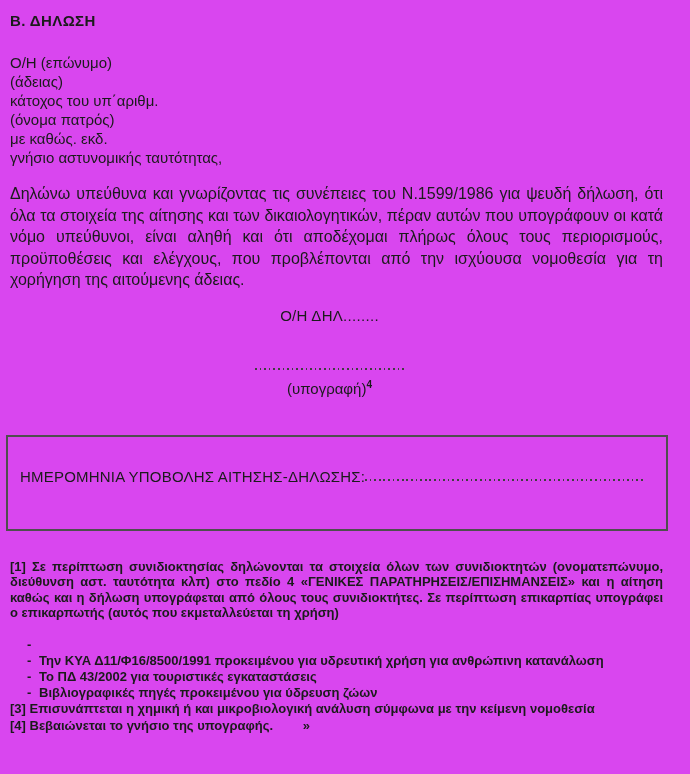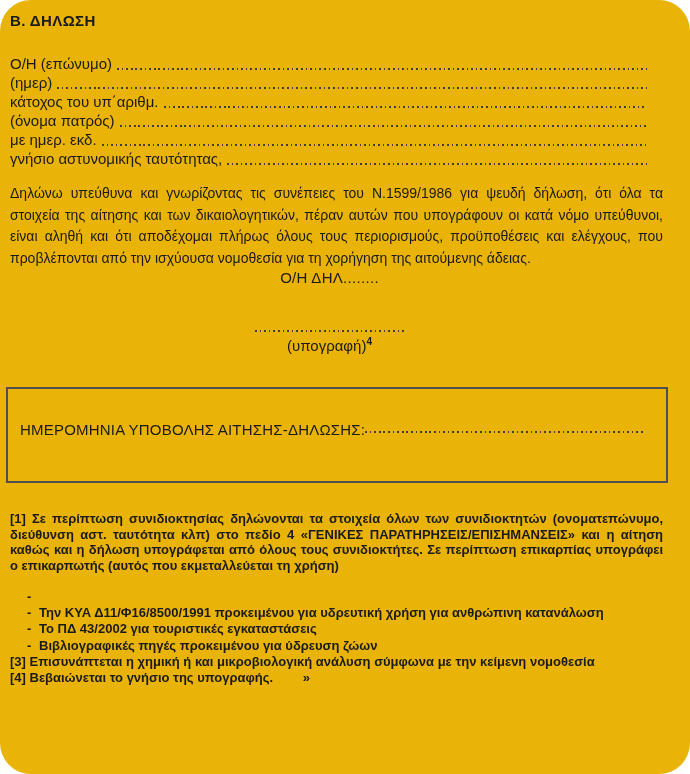--- a/index.html
+++ b/index.html
@@ -6,78 +6,78 @@
     margin: 0;
     padding: 0;
     background: #ffffff;
   }
   .page {
     position: relative;
     width: 690px;
     height: 774px;
     box-sizing: border-box;
     padding: 8px 27px 0 10px;
-    background: #eab308;
+    background: #d946ef;
     color: #1b1b1b;
     font-family: "Liberation Sans", sans-serif;
     overflow: hidden;
-    border-radius: 31px;
   }
   .title {
     font-size: 15px;
     font-weight: bold;
     line-height: 18px;
     letter-spacing: 0.4px;
     margin: 4px 0 0 0;
   }
   .fields {
     margin-top: 24px;
     padding-right: 16px;
   }
   .frow {
     display: flex;
-    align-items: center;
+    align-items: flex-start;
     height: 19px;
     font-size: 15px;
+    flex-direction: column;
   }
   .flabel {
     white-space: nowrap;
     padding-right: 5px;
   }
   .leader {
     flex: 1;
     height: 2px;
     align-self: flex-end;
     margin-bottom: 3px;
     background-image: repeating-linear-gradient(90deg, #3f3f3f 0 1.7px, transparent 1.7px 4.6px);
   }
   .decl {
-    margin: 15px 0 0 0;
-    font-size: 14px;
+    margin: 15px 0 16px 0;
+    font-size: 16px;
     line-height: 21.5px;
     text-align: justify;
   }
   .sigwrap {
     padding-right: 14px;
     text-align: center;
     font-size: 15px;
   }
   .declarant {
     line-height: 17px;
     letter-spacing: 0.3px;
   }
   .sigline {
     width: 150px;
     height: 2px;
     margin: 44px auto 0 auto;
     background-image: repeating-linear-gradient(90deg, #3f3f3f 0 1.7px, transparent 1.7px 4.6px);
   }
   .sigcaption {
     margin-top: 2px;
-    line-height: 16px;
+    line-height: 26px;
   }
   .sigcaption sup {
     font-size: 10px;
     font-weight: bold;
   }
   .datebox {
     margin: 33px -5px 0 -4px;
     height: 96px;
     border: 2px solid #4f4f4f;
     display: flex;
@@ -126,33 +126,33 @@
 <div class="page">
 
   <div class="title">Β. ΔΗΛΩΣΗ</div>
 
   <div class="fields">
     <div class="frow">
       <span class="flabel">Ο/Η (επώνυμο)</span>
       <span class="leader"></span>
     </div>
     <div class="frow">
-      <span class="flabel">(ημερ)</span>
+      <span class="flabel">(άδειας)</span>
       <span class="leader"></span>
     </div>
     <div class="frow">
       <span class="flabel">κάτοχος του υπ΄αριθμ.</span>
       <span class="leader"></span>
     </div>
     <div class="frow">
       <span class="flabel">(όνομα πατρός)</span>
       <span class="leader"></span>
     </div>
     <div class="frow">
-      <span class="flabel">με ημερ. εκδ.</span>
+      <span class="flabel">με καθώς. εκδ.</span>
       <span class="leader"></span>
     </div>
     <div class="frow">
       <span class="flabel">γνήσιο αστυνομικής ταυτότητας,</span>
       <span class="leader"></span>
     </div>
   </div>
 
   <p class="decl">Δηλώνω υπεύθυνα και γνωρίζοντας τις συνέπειες του Ν.1599/1986 για ψευδή δήλωση, ότι όλα τα στοιχεία της αίτησης και των δικαιολογητικών, πέραν αυτών που υπογράφουν οι κατά νόμο υπεύθυνοι, είναι αληθή και ότι αποδέχομαι πλήρως όλους τους περιορισμούς, προϋποθέσεις και ελέγχους, που προβλέπονται από την ισχύουσα νομοθεσία για τη χορήγηση της αιτούμενης άδειας.</p>
 

